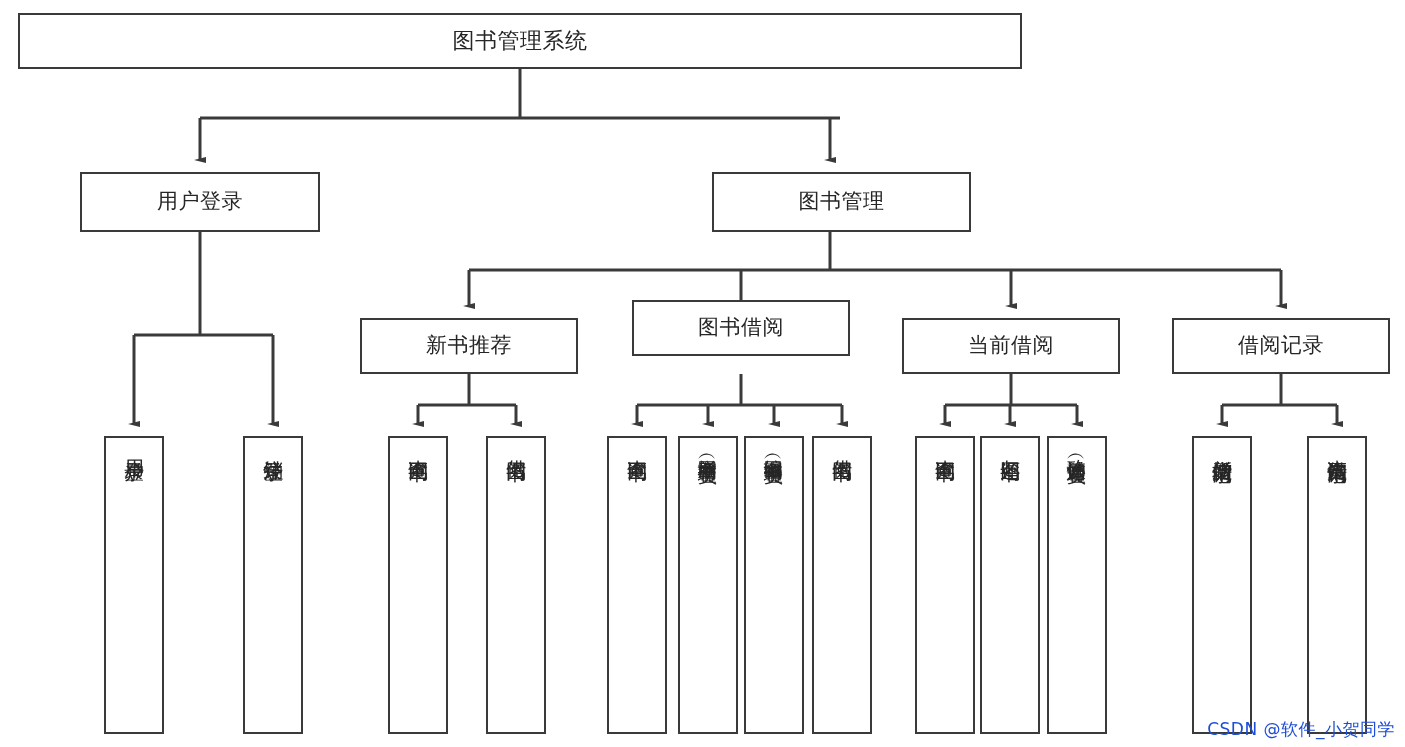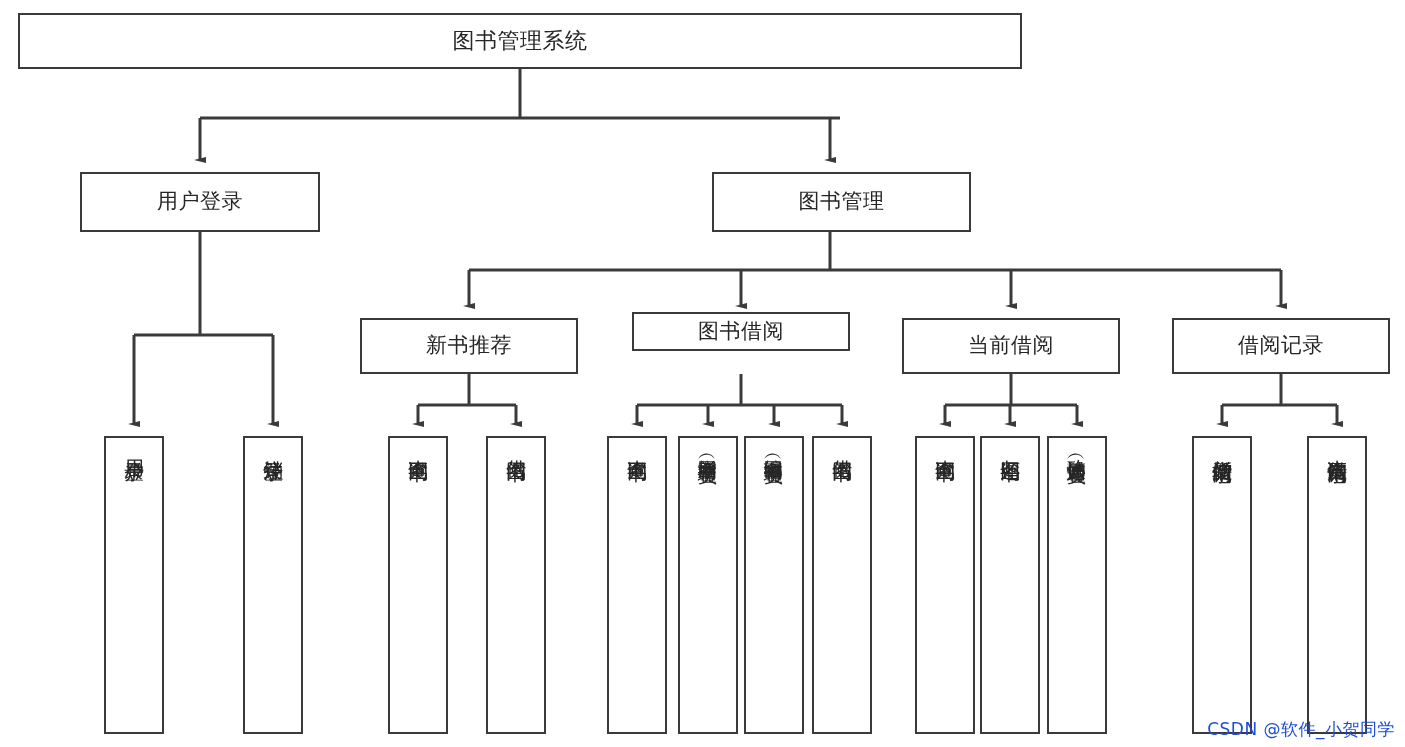--- a/index.html
+++ b/index.html
@@ -136,21 +136,21 @@
   <div class="node horizontal" style="left:80px; top:172px; width:240px; height:60px;">
     <span>用户登录</span>
   </div>
   <div class="node horizontal" style="left:712px; top:172px; width:259px; height:60px;">
     <span>图书管理</span>
   </div>
 
   <div class="node horizontal" style="left:360px; top:318px; width:218px; height:56px;">
     <span>新书推荐</span>
   </div>
-  <div class="node horizontal" style="left:632px; top:312px; width:218px; height:39px;">
+  <div class="node horizontal" style="left:632px; top:300px; width:218px; height:56px;">
     <span>图书借阅</span>
   </div>
   <div class="node horizontal" style="left:1172px; top:318px; width:218px; height:56px;">
     <span>借阅记录</span>
   </div>
   <div class="node horizontal" style="left:902px; top:318px; width:218px; height:56px;">
     <span>当前借阅</span>
   </div>
 
   <div class="node vertical" style="left:104px; top:436px; width:60px; height:298px;">

